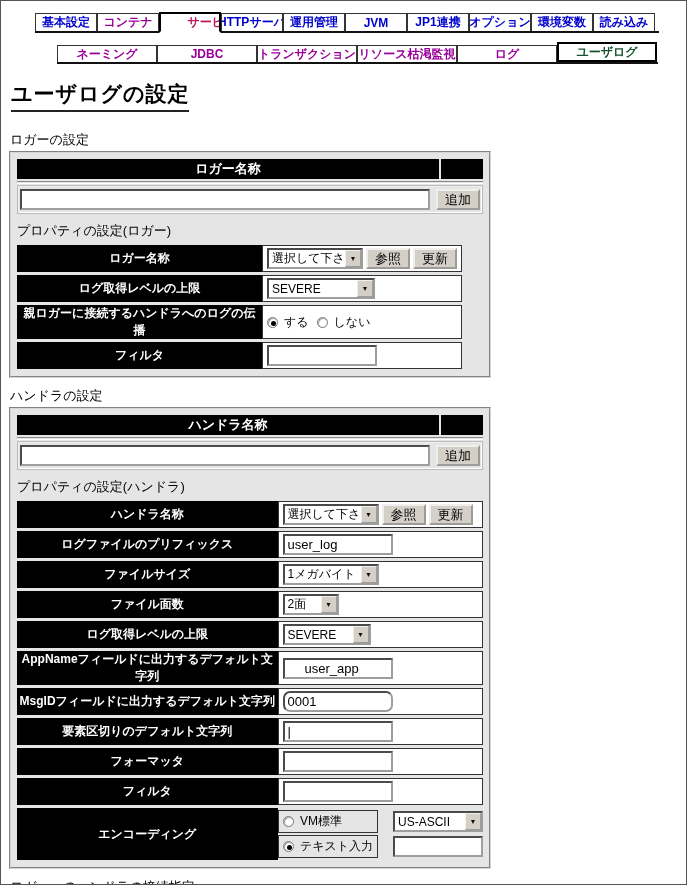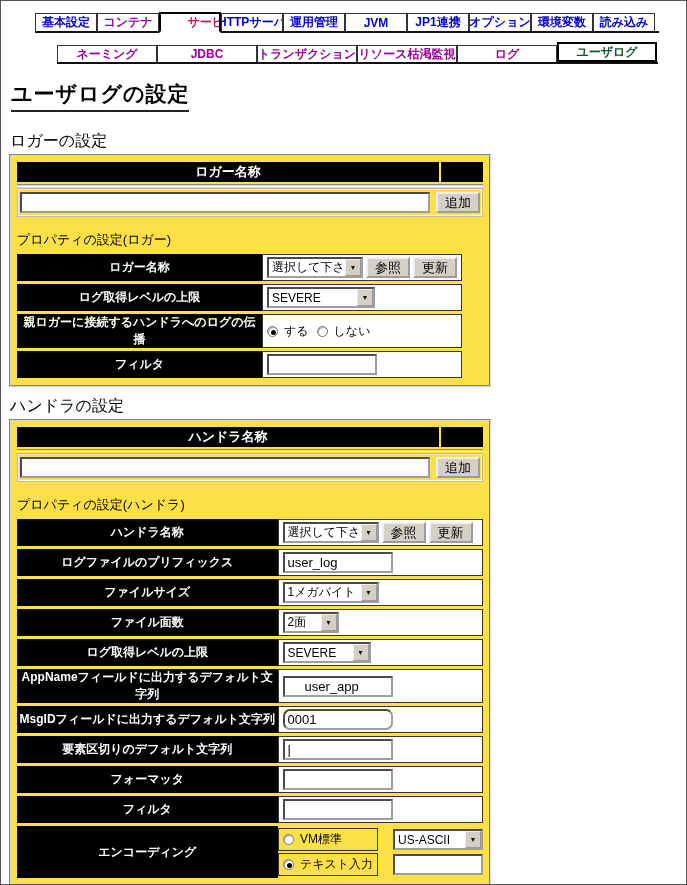--- a/index.html
+++ b/index.html
@@ -21,31 +21,31 @@
   .tabs2 { display:flex; align-items:flex-end; margin:9px 0 0 56px; width:601px; border-bottom:2px solid #111; }
   .tab2 {
     width:100px; height:17px; border:1px solid #333; border-bottom:none;
     display:flex; align-items:center; justify-content:center;
     font-size:12px; font-weight:bold; color:#990099; white-space:nowrap; cursor:pointer;
   }
   .tab2.sel { height:20px; border:2px solid #000; color:#14532d; background:#fff; }
   
   .page-title { display:inline-block; margin:16px 0 10px 10px; font-size:21px; font-weight:bold;
     border-bottom:2px solid #222; padding-bottom:2px; letter-spacing:1px; }
-  .sec-label { margin:9px 0 2px 9px; font-size:16px; }
+  .sec-label { margin:9px 0 2px 9px; font-size:13px; }
   .sub-label { margin:8px 0 2px 2px; font-size:13px; }
   
-  .panel { margin-left:8px; border:2px groove #d6d6d6; padding:4px; background:#fde047; }
+  .panel { margin-left:8px; border:2px groove #d6d6d6; padding:4px; background:#e5e5e5; }
   .panel.narrow { width:482px; }
   
   .hdr-table { border-collapse:separate; border-spacing:2px; width:100%; }
   .hdr-cell { background:#000; color:#fff; font-weight:bold; text-align:center; height:17px; font-size:13px; }
   .hdr-cell.small { width:42px; }
   .hdr-strip { height:3px; border-top:1px solid #888; border-bottom:1px solid #fff; margin:0 2px 1px 2px; }
-  .add-row { display:flex; align-items:center; gap:6px; margin:1px 2px 14px 2px; padding:3px 2px;
+  .add-row { display:flex; align-items:center; gap:6px; margin:1px 2px 8px 2px; padding:3px 2px;
     border:1px solid #bbb; box-shadow:inset 1px 1px 0 #eee, inset -1px -1px 0 #fff; }
   
   .tin { height:21px; border:2px inset #9e9e9e; background:#fff; color:#000;
     font-family:"Liberation Sans","DejaVu Sans",sans-serif; font-size:13px; padding:1px 3px; }
   .grow { flex:1; }
   .btn { height:21px; background:#d4d0c8; border:2px outset #f0efed; color:#000;
     font-family:"Liberation Sans","DejaVu Sans",sans-serif; font-size:13px; padding:0 7px;
     white-space:nowrap; cursor:pointer; }
   .combo { display:inline-flex; align-items:stretch; height:21px; border:2px inset #9e9e9e; background:#fff; vertical-align:middle; }
   .combo-txt { flex:1; display:flex; align-items:center; padding:0 3px; font-size:12px; white-space:nowrap; overflow:hidden; }

